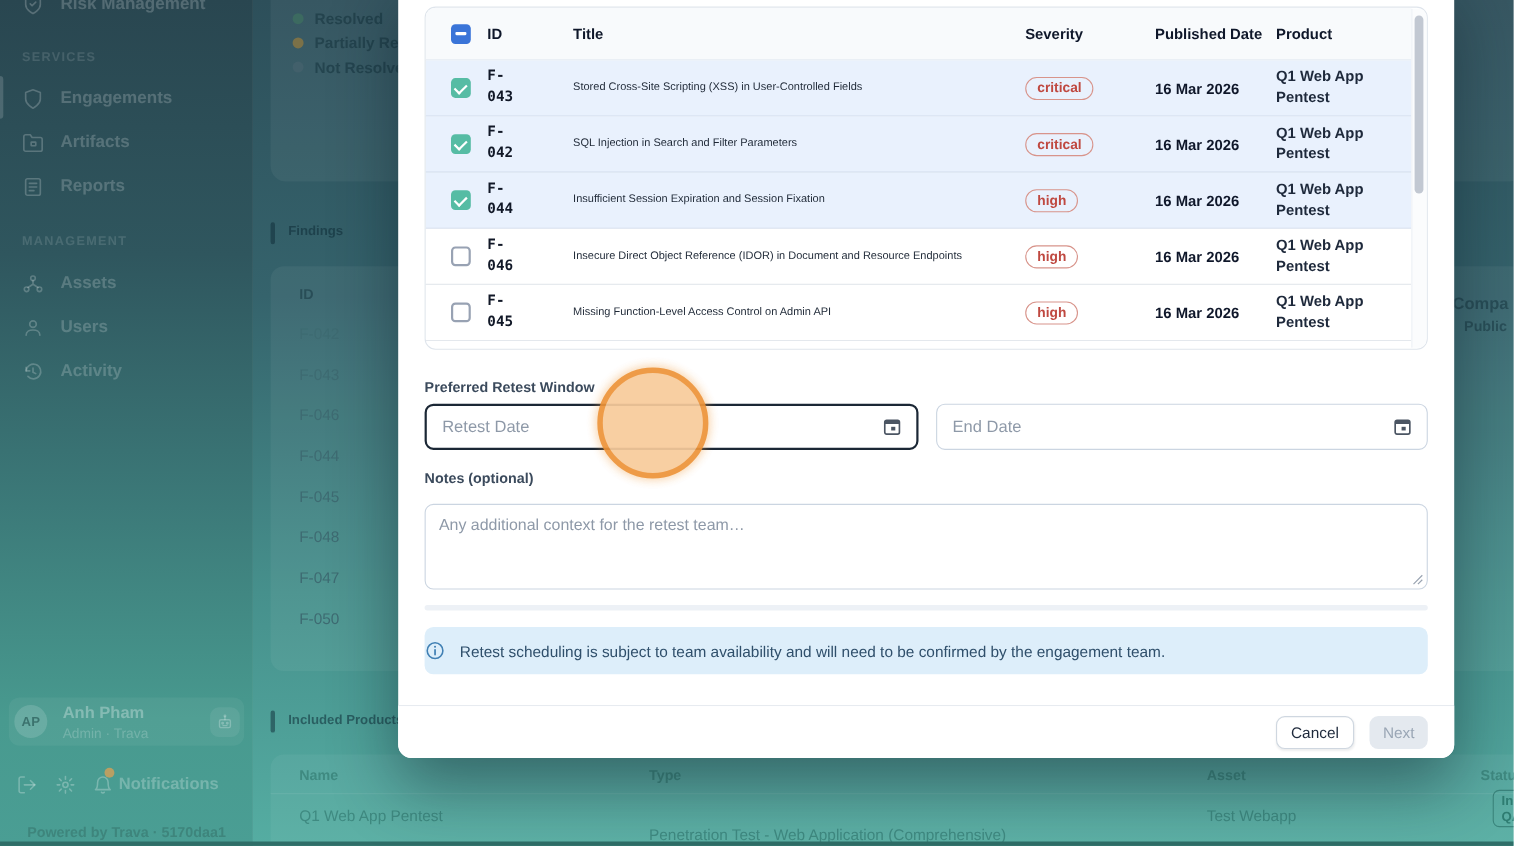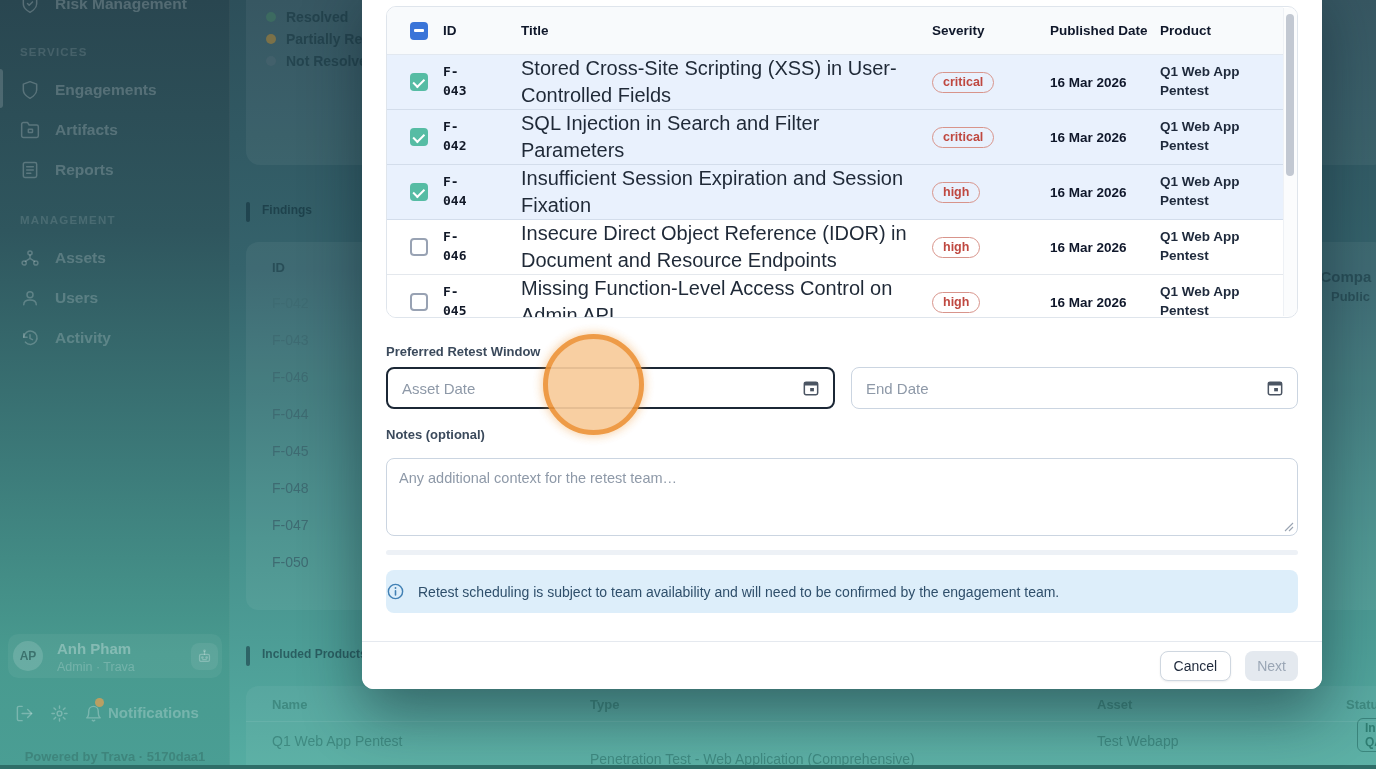--- a/index.html
+++ b/index.html
@@ -53,21 +53,21 @@
     box-shadow:0 24px 60px rgba(8,25,35,0.45); padding:0 24px; z-index:10; }
   .table-wrap { margin-top:26px; height:312px; border:1px solid #dfe5ec; border-radius:10px; overflow:hidden; position:relative; background:#fff; }
   .t-rows { width:calc(100% - 14px); }
   .t-row { display:grid; grid-template-columns:56px 78px 411px 118px 110px 1fr; align-items:center; min-height:51px;
     border-bottom:1px solid rgba(148,163,184,0.25); background:#fff; }
   .t-row.head { min-height:48px; background:#f8fafc; font-weight:700; font-size:13.5px; color:#0f172a; border-bottom:1px solid #e2e8f0; }
   .t-row.sel { background:var(--selected-row-bg); }
   .cell { padding-right:12px; }
   .c-check { padding-left:23px; }
   .c-id span { display:inline-block; width:38px; font-family:"DejaVu Sans Mono", monospace; font-weight:700; font-size:13px; color:#111827; line-height:1.45; }
-  .c-title { font-size:20px; color:#1f2937; line-height:1.35; padding-right:18px; }
+  .c-title { font-size:10px; color:#1f2937; line-height:1.35; padding-right:18px; }
   .c-date { font-size:13.5px; font-weight:700; color:#0f172a; }
   .c-prod span { display:inline-block; width:84px; font-size:13.5px; font-weight:600; color:#1e293b; line-height:1.4; }
   .badge { display:inline-block; padding:2px 10px 3px; border:1px solid var(--severity-border); color:var(--severity-red);
     border-radius:12px; font-size:12.5px; font-weight:600; background:transparent; }
   .cb { width:18px; height:18px; border-radius:4px; display:flex; align-items:center; justify-content:center; }
   .cb.indeterminate { background:var(--checkbox-header); }
   .cb.indeterminate::after { content:''; width:10px; height:2.5px; border-radius:1px; background:#fff; }
   .cb.checked { background:var(--checkbox-checked); }
   .cb.checked::after { content:''; width:9px; height:5px; border-left:2.4px solid #fff; border-bottom:2.4px solid #fff;
     transform:rotate(-45deg) translate(0,-1px); }
@@ -373,21 +373,21 @@
       </div>
     </div>
     <div class="vtrack">
       <div class="vthumb"></div>
     </div>
   </div>
 
   <div class="f-label">Preferred Retest Window</div>
   <div class="date-row">
     <div class="input focused">
-      <span class="ph">Asset Date</span>
+      <span class="ph">Retest Date</span>
       <svg class="cal">
           <use href="#i-calendar"></use>
         </svg>
     </div>
     <div class="input">
       <span class="ph">End Date</span>
       <svg class="cal">
           <use href="#i-calendar"></use>
         </svg>
     </div>

